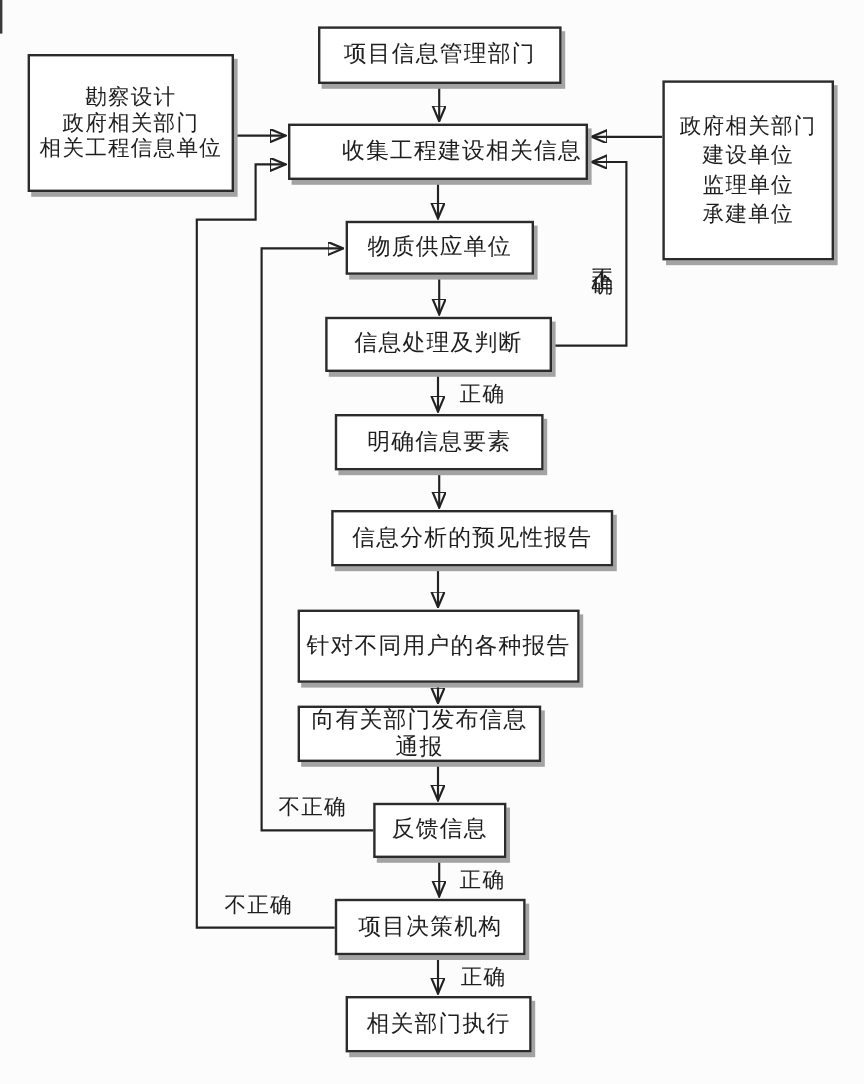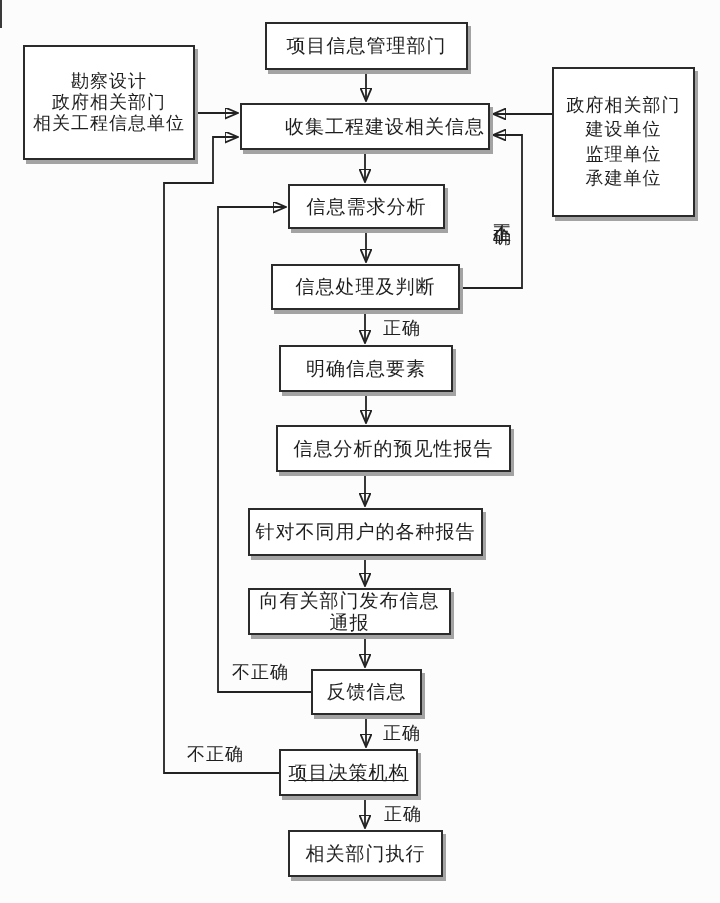--- a/index.html
+++ b/index.html
@@ -95,48 +95,48 @@
     <span>建设单位</span>
     <span>监理单位</span>
     <span>承建单位</span>
   </div>
 
   <div class="node" style="left:240px;top:103px;width:250px;height:47px;padding-left:40px;">
     <span>收集工程建设相关信息</span>
   </div>
 
   <div class="node" style="left:288px;top:184px;width:157px;height:45px;">
-    <span>信息需求分析</span>
+    <span>物质供应单位</span>
   </div>
 
   <div class="node" style="left:271px;top:264px;width:189px;height:46px;">
     <span>信息处理及判断</span>
   </div>
 
   <div class="node" style="left:279px;top:345px;width:174px;height:47px;">
     <span>明确信息要素</span>
   </div>
 
   <div class="node" style="left:248px;top:425px;width:235px;height:47px;margin-left:28px;">
     <span>信息分析的预见性报告</span>
   </div>
 
-  <div class="node" style="left:248px;top:508px;width:235px;height:48px;">
+  <div class="node" style="left:248px;top:508px;width:235px;height:61px;">
     <span>针对不同用户的各种报告</span>
   </div>
 
   <div class="node" style="left:248px;top:588px;width:203px;height:47px;">
     <span>向有关部门发布信息通报</span>
   </div>
 
   <div class="node" style="left:311px;top:669px;width:111px;height:46px;">
     <span>反馈信息</span>
   </div>
 
-  <div class="node" style="left:279px;top:749px;width:139px;height:47px;text-decoration:underline;">
+  <div class="node" style="left:279px;top:749px;width:159px;height:47px;">
     <span>项目决策机构</span>
   </div>
 
   <div class="node" style="left:288px;top:830px;width:155px;height:47px;">
     <span>相关部门执行</span>
   </div>
 
   <div class="edge-label" style="left:383px;top:316px;">正确</div>
 
   <div class="edge-label" style="left:383px;top:721px;">正确</div>

